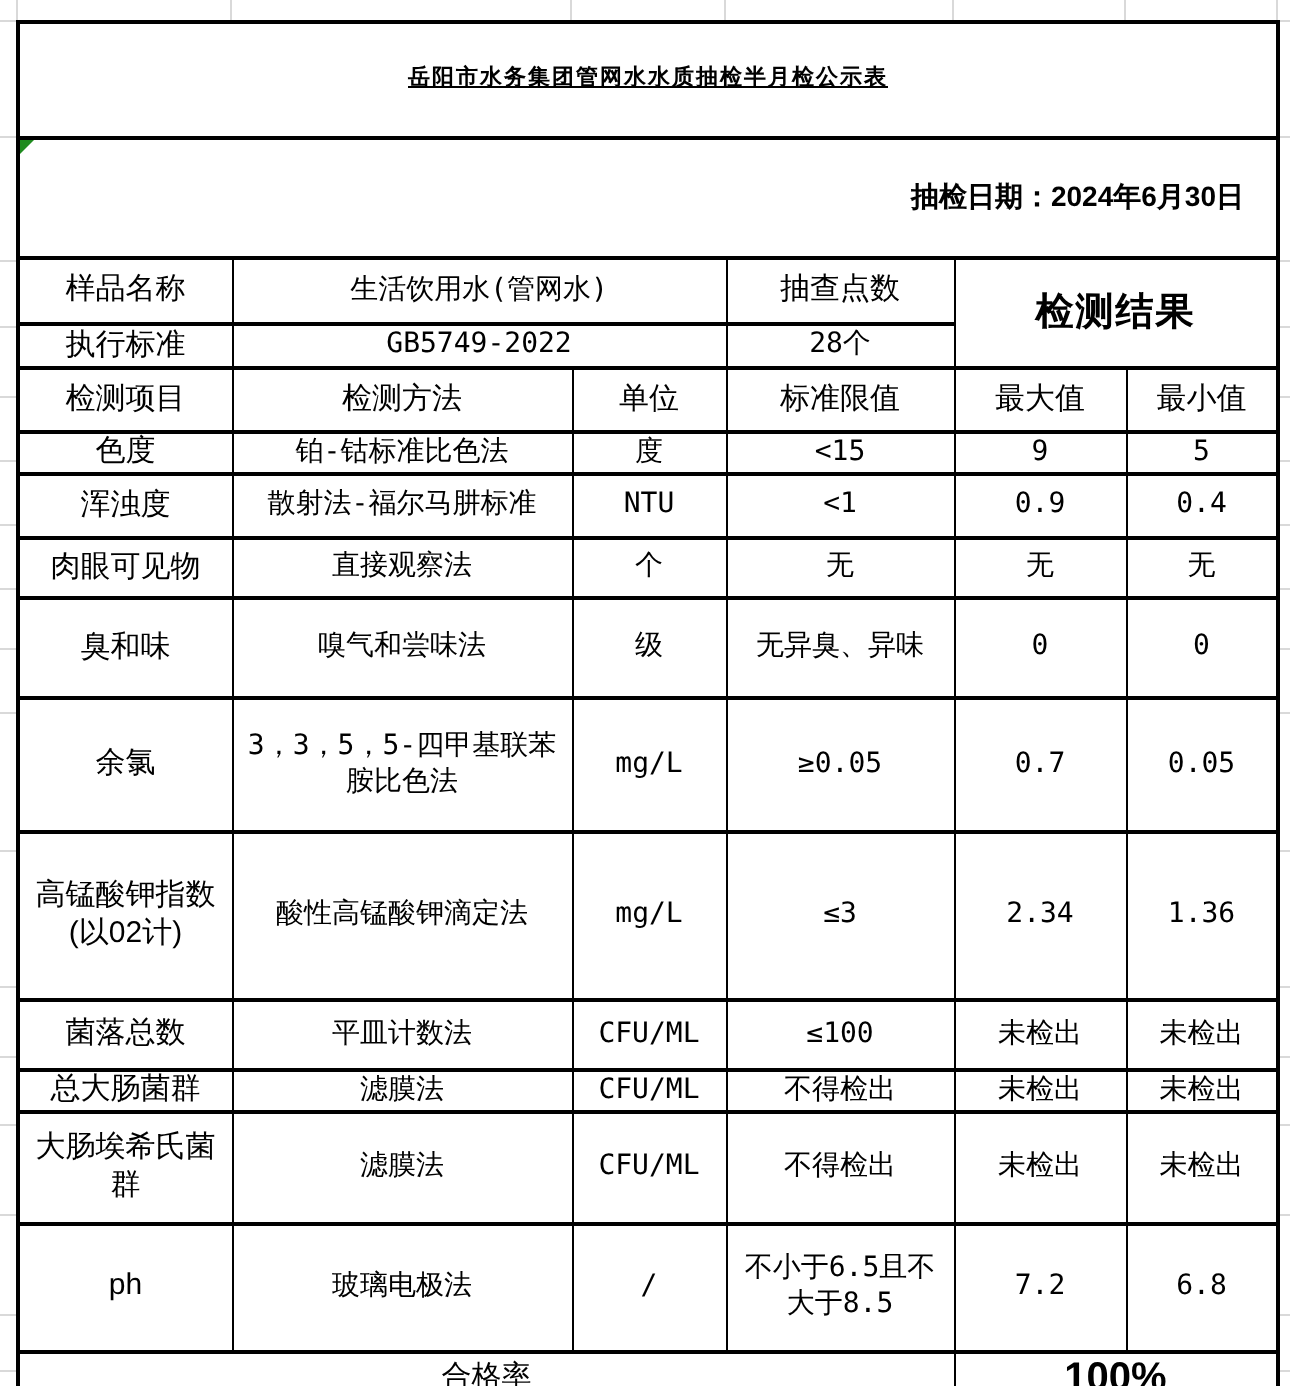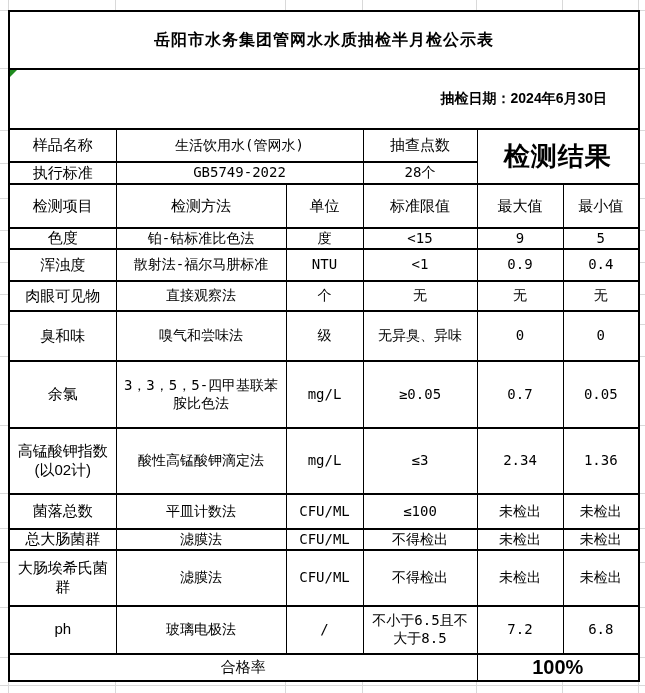--- a/index.html
+++ b/index.html
@@ -19,35 +19,35 @@
     position:absolute;left:8px;top:10px;z-index:1;
     width:630px;table-layout:fixed;border-collapse:collapse;
     background:#ffffff;border:2px solid #000;
   }
   td{
     border-left:1px solid #000;border-right:1px solid #000;
     border-top:2px solid #000;border-bottom:2px solid #000;
     text-align:center;vertical-align:middle;
     padding:0 2px;overflow:hidden;line-height:1.25;
   }
-  .title-cell{font-size:16px;font-weight:bold;letter-spacing:1px;}
+  .title-cell{font-size:11px;font-weight:bold;letter-spacing:1px;text-decoration:underline;}
   .date-cell{
-    position:relative;text-align:right;padding-right:31px;
+    position:relative;text-align:right;padding-right:16px;
     font-size:14px;font-weight:bold;
   }
   .err-marker{
     position:absolute;left:0;top:0;width:0;height:0;
     border-top:7px solid #1f8b1f;border-right:7px solid transparent;
   }
   .c-label{font-size:15px;font-weight:normal;}
   .c-val{
     font-size:14px;font-weight:normal;
     font-family:"DejaVu Sans Mono","Liberation Mono",monospace;
   }
-  .result-cell{font-size:26px;font-weight:bold;letter-spacing:1px;}
+  .result-cell{font-size:19px;font-weight:bold;letter-spacing:1px;}
   .footer-val{font-size:20px;font-weight:bold;font-family:"Liberation Sans",sans-serif;margin-left:35px;}
 </style>
 </head>
 <body>
 
 <div id="gridlines" style="--glc: #d9d9d9;">
     <div class="gl v" style="left: 8px; background: rgb(217, 217, 217);"></div>
     <div class="gl v" style="left: 115px; background: rgb(217, 217, 217);"></div>
     <div class="gl v" style="left: 285px; background: rgb(217, 217, 217);"></div>
     <div class="gl v" style="left: 362px; background: rgb(217, 217, 217);"></div>
@@ -96,21 +96,21 @@
       <td class="c-label">样品名称</td>
       <td colspan="2" class="c-val">生活饮用水(管网水)</td>
       <td class="c-label">抽查点数</td>
       <td colspan="2" rowspan="2" class="result-cell">检测结果</td>
     </tr>
     <tr style="height:22px">
       <td class="c-label">执行标准</td>
       <td colspan="2" class="c-val">GB5749-2022</td>
       <td class="c-val">28个</td>
     </tr>
-    <tr style="height:44px">
+    <tr style="height:32px">
       <td class="c-label">检测项目</td>
       <td class="c-label">检测方法</td>
       <td class="c-label">单位</td>
       <td class="c-label">标准限值</td>
       <td class="c-label">最大值</td>
       <td class="c-label">最小值</td>
     </tr>
 
     <tr style="height:21px">
       <td class="c-label">色度</td>
@@ -145,21 +145,21 @@
       <td class="c-val">0</td>
     </tr>
     <tr style="height:67px">
       <td class="c-label">余氯</td>
       <td class="c-val">3，3，5，5-四甲基联苯胺比色法</td>
       <td class="c-val">mg/L</td>
       <td class="c-val">≥0.05</td>
       <td class="c-val">0.7</td>
       <td class="c-val">0.05</td>
     </tr>
-    <tr style="height:66px">
+    <tr style="height:84px">
       <td class="c-label">高锰酸钾指数(以02计)</td>
       <td class="c-val">酸性高锰酸钾滴定法</td>
       <td class="c-val">mg/L</td>
       <td class="c-val">≤3</td>
       <td class="c-val">2.34</td>
       <td class="c-val">1.36</td>
     </tr>
     <tr style="height:35px">
       <td class="c-label">菌落总数</td>
       <td class="c-val">平皿计数法</td>
@@ -177,21 +177,21 @@
       <td class="c-val">未检出</td>
     </tr>
     <tr style="height:56px">
       <td class="c-label">大肠埃希氏菌群</td>
       <td class="c-val">滤膜法</td>
       <td class="c-val">CFU/ML</td>
       <td class="c-val">不得检出</td>
       <td class="c-val">未检出</td>
       <td class="c-val">未检出</td>
     </tr>
-    <tr style="height:48px">
+    <tr style="height:64px">
       <td class="c-label">ph</td>
       <td class="c-val">玻璃电极法</td>
       <td class="c-val">/</td>
       <td class="c-val">不小于6.5且不大于8.5</td>
       <td class="c-val">7.2</td>
       <td class="c-val">6.8</td>
     </tr>
 
     <tr style="height:27px">
       <td colspan="4" class="c-label">合格率</td>

